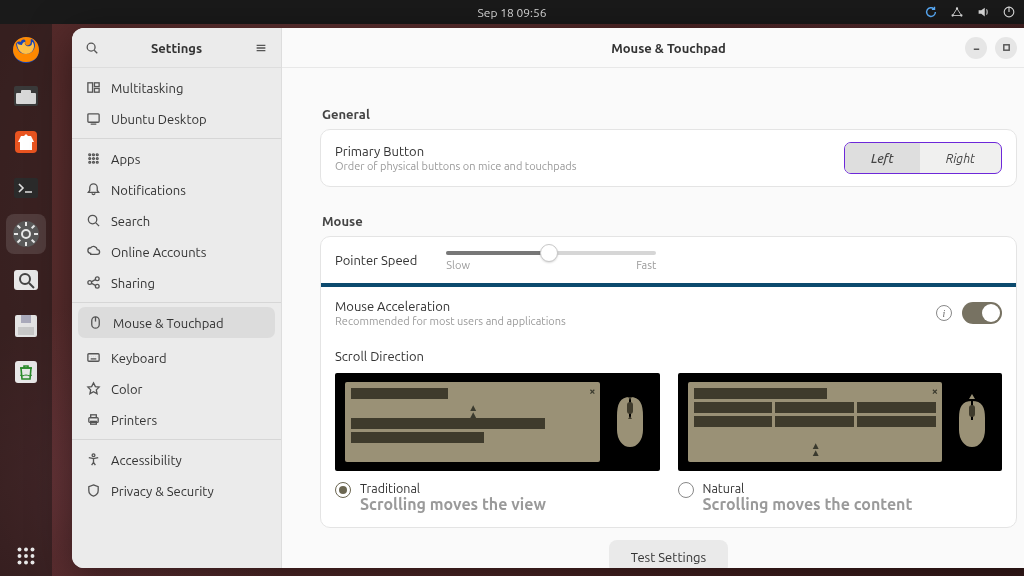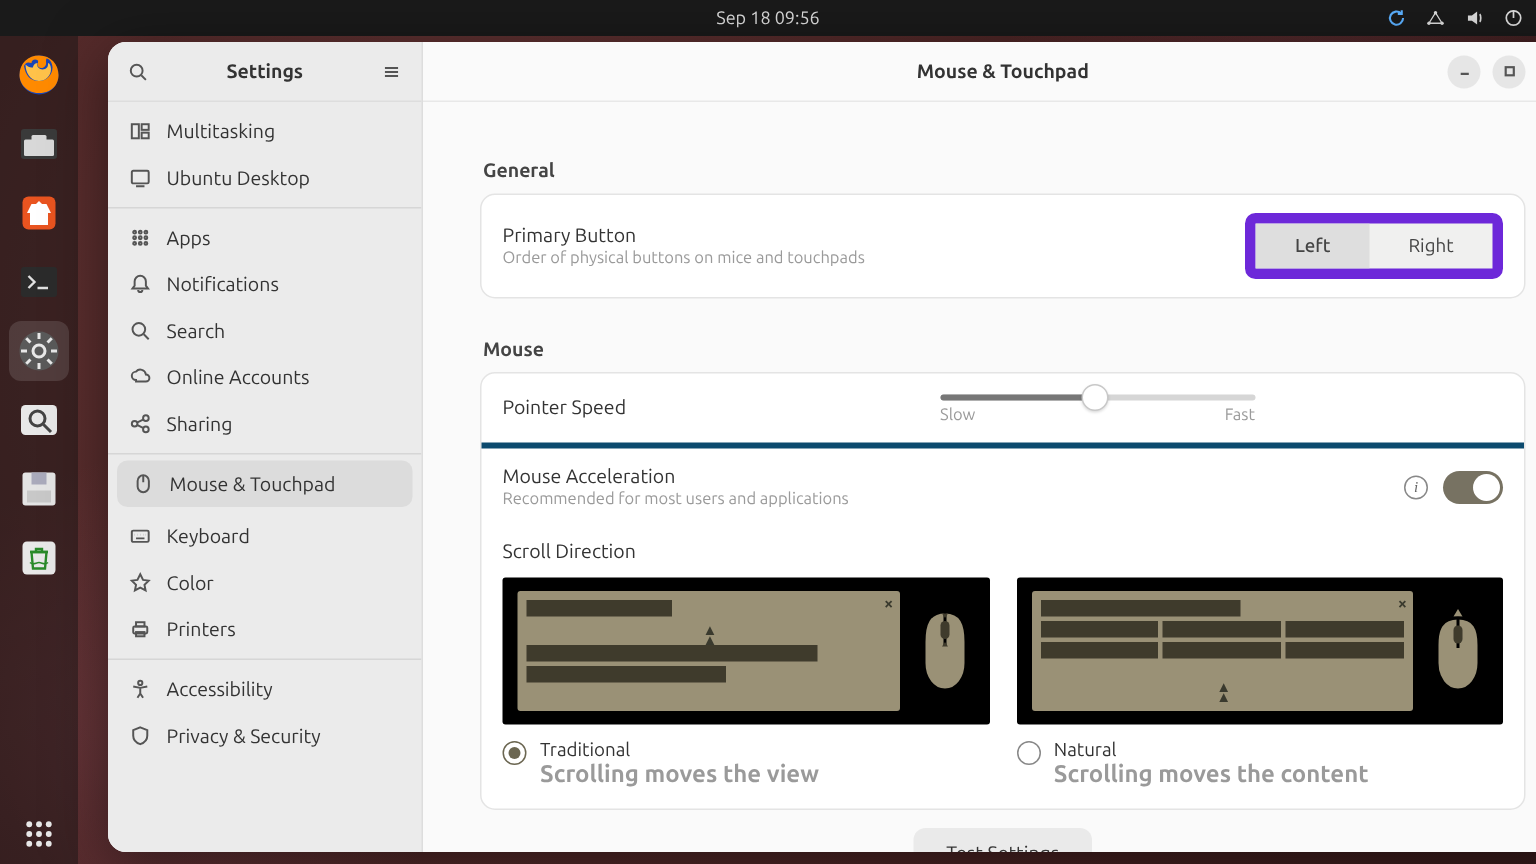--- a/index.html
+++ b/index.html
@@ -52,26 +52,26 @@
   .content { flex:1; overflow-y:auto; padding:12px 38px 12px 38px; }
   .sect-title { font-size:13px; font-weight:600; color:#444; margin:27px 0 8px 2px; }
   .card { background:#fff; border:1px solid #e4e4e4; border-radius:10px; }
   .card-row { padding:12px 14px; display:flex; align-items:center; }
   .card-row + .card-row { border-top:4px solid #0c4a6e; }
   .row-label { font-size:13px; color:#333; }
   .row-sub { font-size:11px; color:#9a9a9a; margin-top:2px; }
   .row-text { flex:1; }
 
   
-  .segmented { display:flex; border-radius:7px; overflow:hidden; background:#f0f0ef; border:7px solid #6d28d9; }
+  .segmented { display:flex; border-radius:7px; overflow:hidden; background:#f0f0ef; border:1px solid #6d28d9;font-style:italic; }
   .segmented .seg { padding:8px 26px; font-size:12.5px; color:#444; cursor:pointer; }
   .segmented .seg.sel { background:#dedede; font-weight:500; }
 
   
-  .slider-wrap { flex:1; display:flex; flex-direction:column; align-items:center; padding-left:44px; }
+  .slider-wrap { flex:1; display:flex; flex-direction:column; align-items:flex-start; padding-left:29px; }
   .slider-track { position:relative; width:210px; height:4px; border-radius:2px; background:#d6d6d6; margin-top:2px; }
   .slider-fill { position:absolute; left:0; top:0; bottom:0; background:#777; border-radius:2px; }
   .slider-thumb { position:absolute; top:50%; width:18px; height:18px; background:#fff; border:1px solid #c8c8c8; border-radius:50%; transform:translate(-50%,-50%); box-shadow:0 1px 2px rgba(0,0,0,0.15); }
   .slider-labels { width:210px; display:flex; justify-content:space-between; font-size:11px; color:#9a9a9a; margin-top:4px; }
 
   
   .switch { width:40px; height:22px; border-radius:11px; background:#777262; position:relative; cursor:pointer; }
   .switch .knob { position:absolute; width:18px; height:18px; background:#fff; border-radius:50%; top:2px; right:2px; }
   .info-ico { width:16px; height:16px; border:1.4px solid #888; border-radius:50%; display:flex; align-items:center; justify-content:center; font-size:10px; color:#666; margin-right:10px; font-style:italic; font-family:serif; }
 

